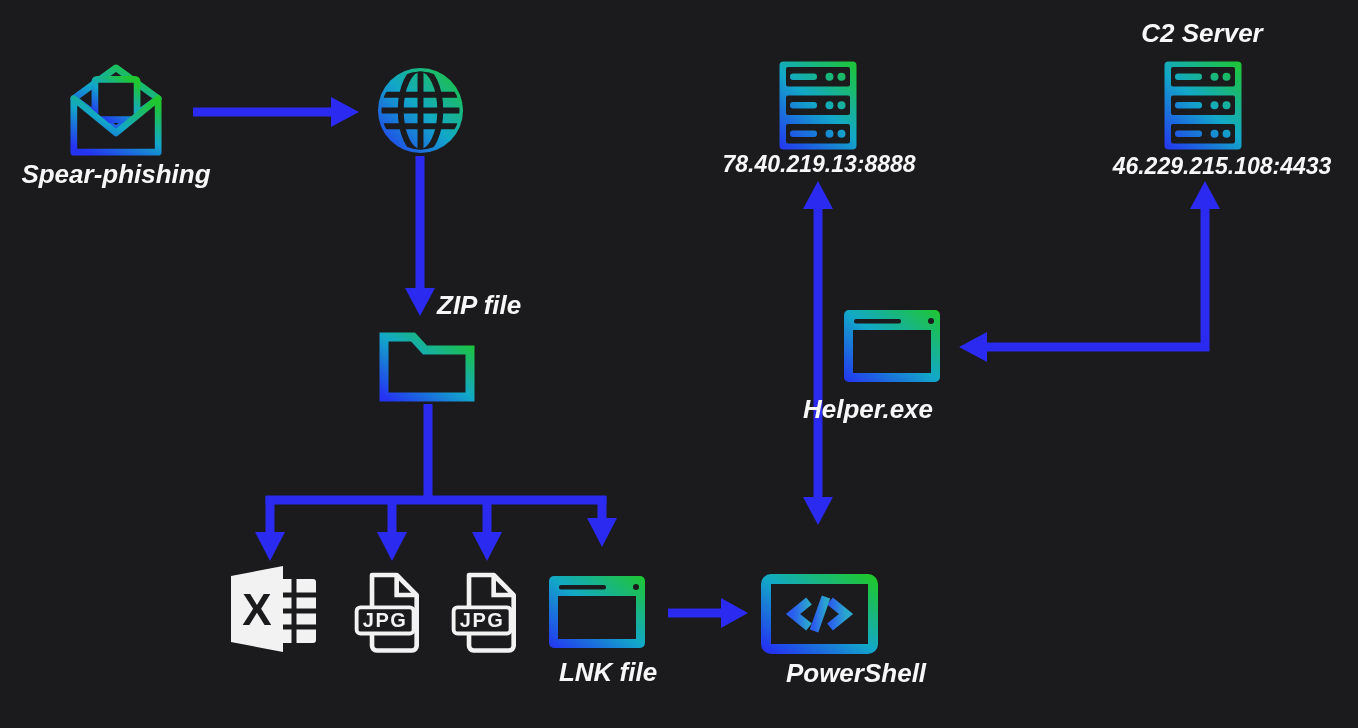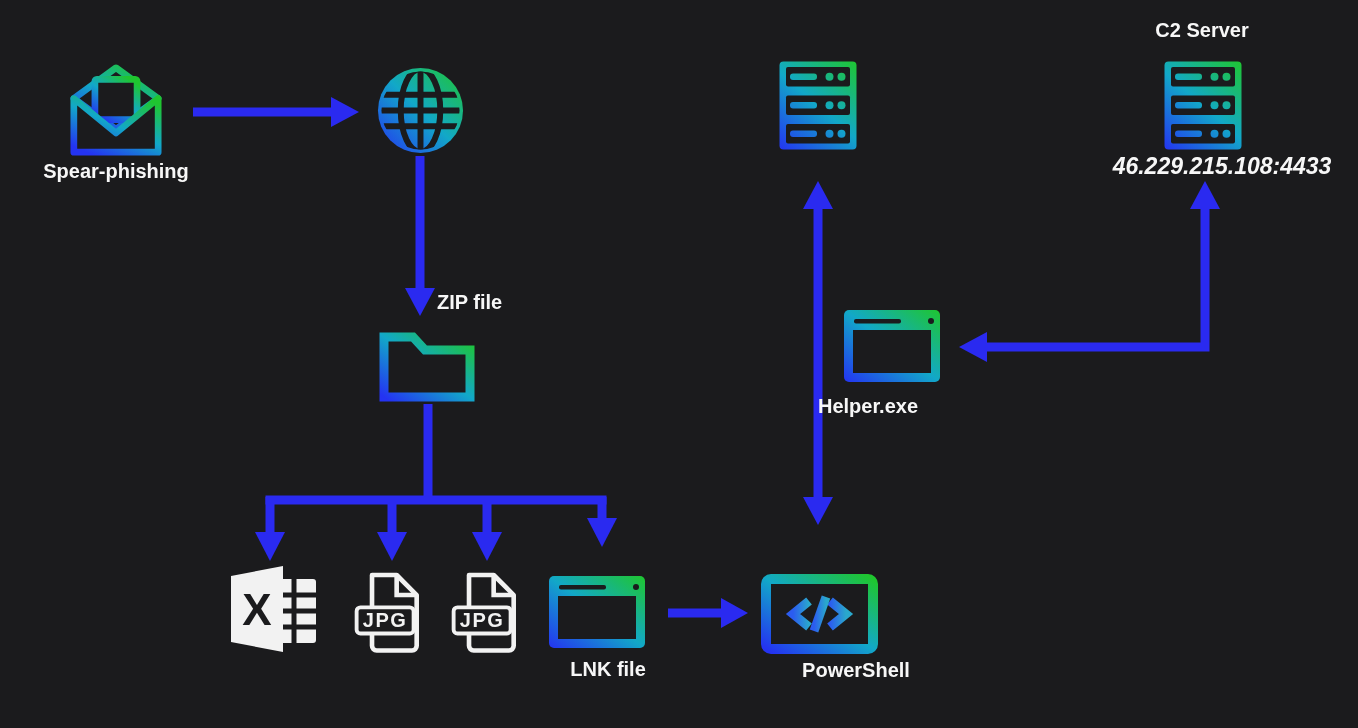--- a/index.html
+++ b/index.html
@@ -9,23 +9,24 @@
     background:#1b1b1d;
     font-family:"Liberation Sans", sans-serif;
     overflow:hidden;
   }
   .arrows{position:absolute;left:0;top:0;width:1358px;height:728px;}
   .node{position:absolute;}
   .label{
     position:absolute;
     color:#f7f7f7;
     font-weight:700;
-    font-size:20px;
+    font-size:26px;
     white-space:nowrap;
     line-height:1.1;
+    font-style:italic;
   }
   .label.centered{transform:translateX(-50%);}
   .label.ip{font-style:italic;font-size:23px;}
 </style>
 </head>
 <body>
 
 <div class="canvas">
 
   <svg class="arrows" viewBox="0 0 1358 728" xmlns="http://www.w3.org/2000/svg">
@@ -221,20 +222,21 @@
         <rect x="11" y="69.5" width="27" height="6.5" rx="3"></rect>
         <circle cx="50.5" cy="15.7" r="4"></circle>
           <circle cx="62.5" cy="15.7" r="4"></circle>
         <circle cx="50.5" cy="44.2" r="4"></circle>
           <circle cx="62.5" cy="44.2" r="4"></circle>
         <circle cx="50.5" cy="72.7" r="4"></circle>
           <circle cx="62.5" cy="72.7" r="4"></circle>
       </g>
     </svg>
   </div>
+  <div class="label ip centered" style="left:819px;top:152px;">78.40.219.13:8888</div>
 
   <div class="label centered" style="left:1202px;top:19px;">C2 Server</div>
   <div class="node" style="left:1164px;top:61px;width:78px;height:89px;">
     <svg width="78" height="89" viewBox="0 0 78 89">
       <defs>
         <linearGradient id="g-sv2" gradientUnits="userSpaceOnUse" x1="0" y1="89" x2="78" y2="0">
           <stop offset="0" stop-color="#2433f2"></stop>
           <stop offset="0.5" stop-color="#12a8c8"></stop>
           <stop offset="1" stop-color="#1fc62f"></stop>
         </linearGradient>

